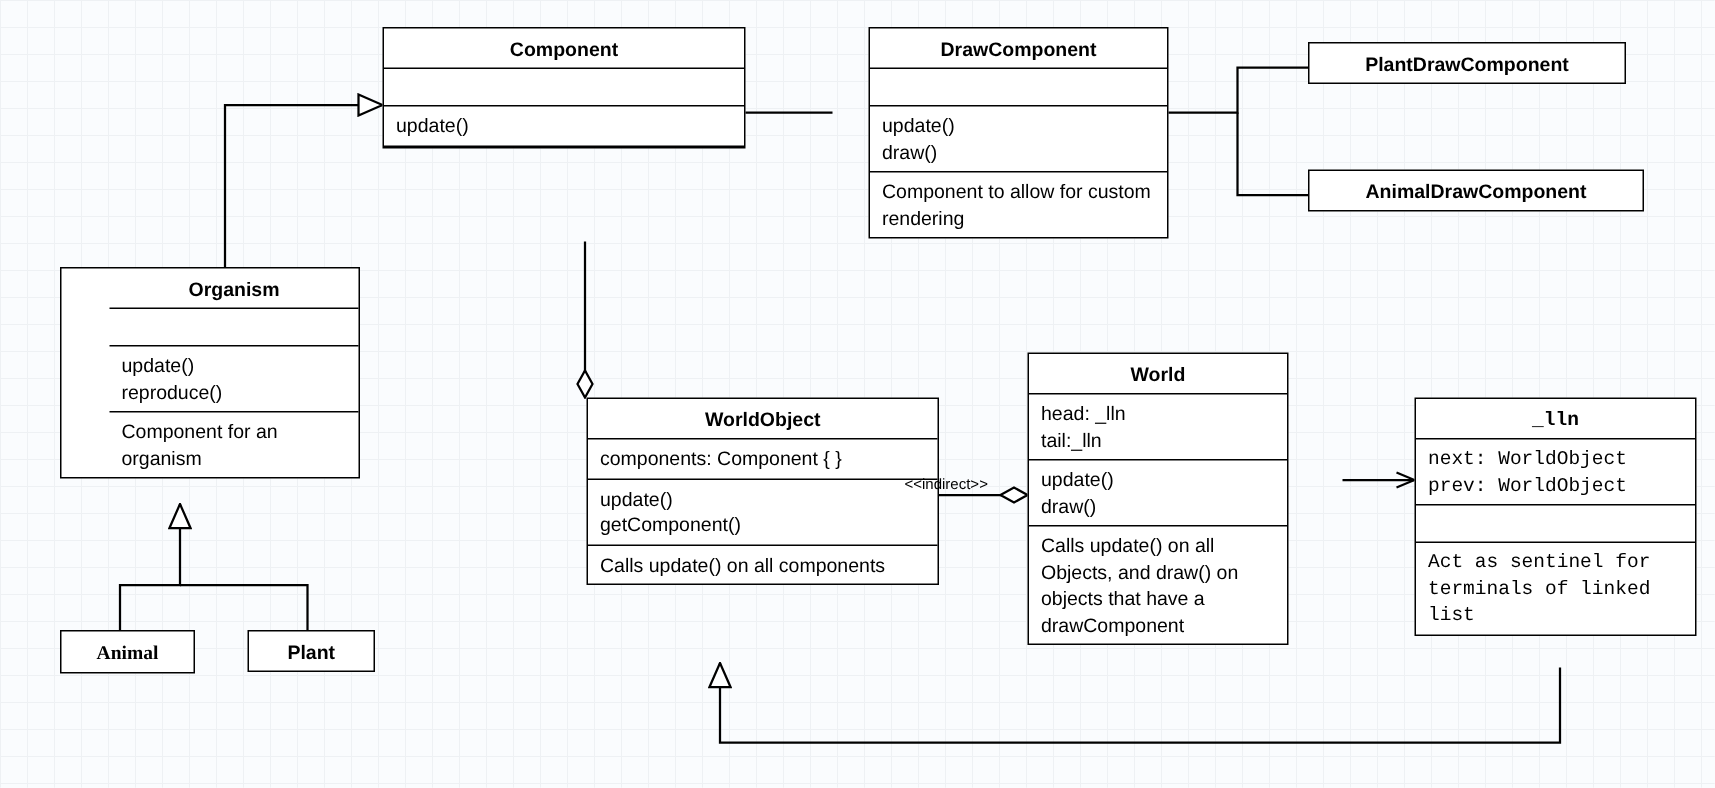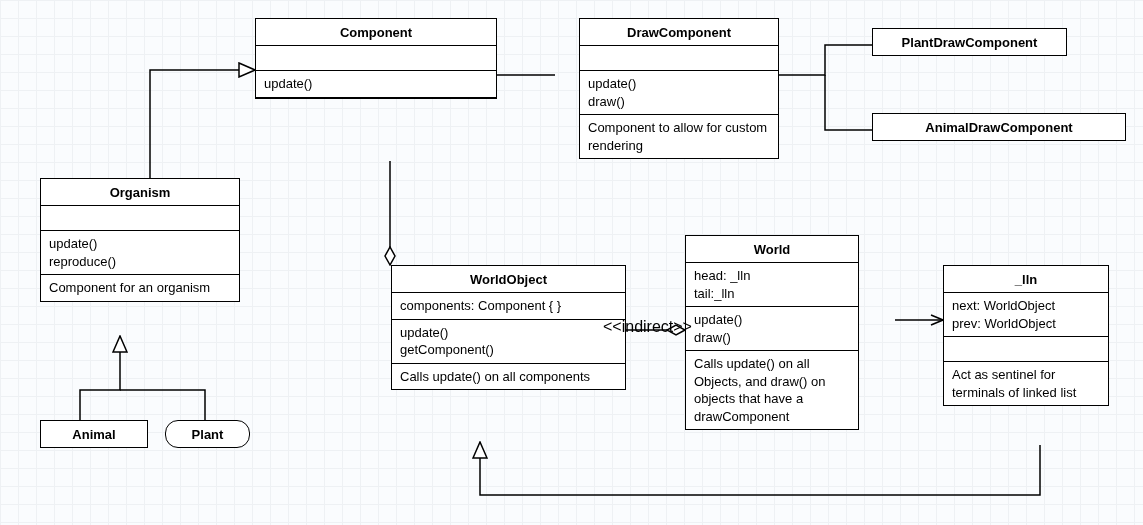--- a/index.html
+++ b/index.html
@@ -45,21 +45,21 @@
   svg.arrows {
     position: absolute;
     left: 0;
     top: 0;
     width: 1143px;
     height: 525px;
     pointer-events: none;
   }
   .edge-label {
     position: absolute;
-    font-size: 16px;
+    font-size: 10px;
     background: transparent;
     pointer-events: none;
   }
 </style>
 </head>
 <body>
 
 <div class="canvas">
 
   <svg class="arrows">
@@ -105,29 +105,29 @@
   </div>
 
   <div class="box" style="left:555px; top:18px; width:200px;margin-left:24px;">
     <div class="name">DrawComponent</div>
     <div class="sect empty"></div>
     <div class="sect" style="white-space: pre-line;">update()
 draw()</div>
     <div class="sect last">Component to allow for custom rendering</div>
   </div>
 
-  <div class="box" style="left:872px; top:28px; width:195px;">
+  <div class="box" style="left:872px; top:28px; width:212px;">
     <div class="name" style="border-bottom:none;">PlantDrawComponent</div>
   </div>
 
-  <div class="box" style="left:872px; top:113px; width:254px;">
+  <div class="box" style="left:872px; top:113px; width:224px;">
     <div class="name" style="border-bottom:none;">AnimalDrawComponent</div>
   </div>
 
-  <div class="box" style="left:40px; top:178px; width:200px;">
+  <div class="box" style="left:40px; top:178px; width:200px;padding-left:32px;">
     <div class="name">Organism</div>
     <div class="sect empty"></div>
     <div class="sect" style="white-space: pre-line;">update()
 reproduce()</div>
     <div class="sect last">Component for an organism</div>
   </div>
 
   <div class="box" style="left:365px; top:265px; width:235px;margin-left:26px;">
     <div class="name">WorldObject</div>
     <div class="sect">components: Component { }</div>
@@ -138,31 +138,31 @@
 
   <div class="box" style="left:685px; top:235px; width:174px;">
     <div class="name">World</div>
     <div class="sect" style="white-space: pre-line;">head: _lln
 tail:_lln</div>
     <div class="sect" style="white-space: pre-line;">update()
 draw()</div>
     <div class="sect last">Calls update() on all Objects, and draw() on objects that have a drawComponent</div>
   </div>
 
-  <div class="box" style="left:943px; top:265px; width:166px;">
+  <div class="box" style="left:943px; top:265px; width:188px;font-family:Liberation Mono, monospace;">
     <div class="name">_lln</div>
     <div class="sect" style="white-space: pre-line;">next: WorldObject
 prev: WorldObject</div>
     <div class="sect empty"></div>
     <div class="sect last">Act as sentinel for terminals of linked list</div>
   </div>
 
-  <div class="box" style="left:40px; top:420px; width:108px;">
+  <div class="box" style="left:40px; top:420px; width:90px;font-family:Liberation Serif, serif;">
     <div class="name" style="border-bottom:none;">Animal</div>
   </div>
 
-  <div class="box" style="left:165px; top:420px; width:85px;border-radius:13px;">
+  <div class="box" style="left:165px; top:420px; width:85px;">
     <div class="name" style="border-bottom:none;">Plant</div>
   </div>
 
   <span class="edge-label" style="left:603px; top:318px;">&lt;&lt;indirect&gt;&gt;</span>
 
 </div>
 
 </body></html>

